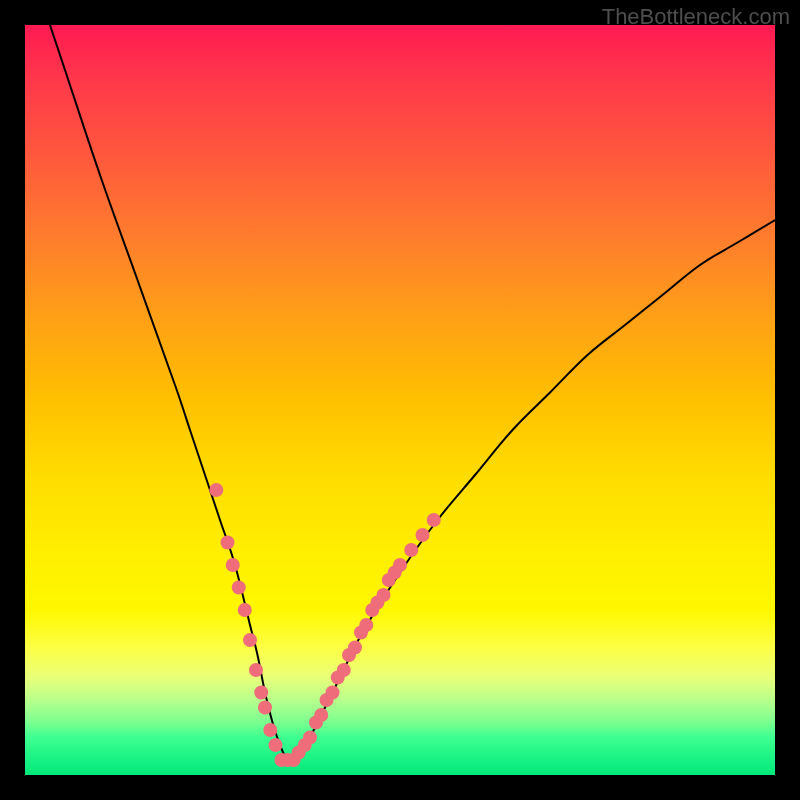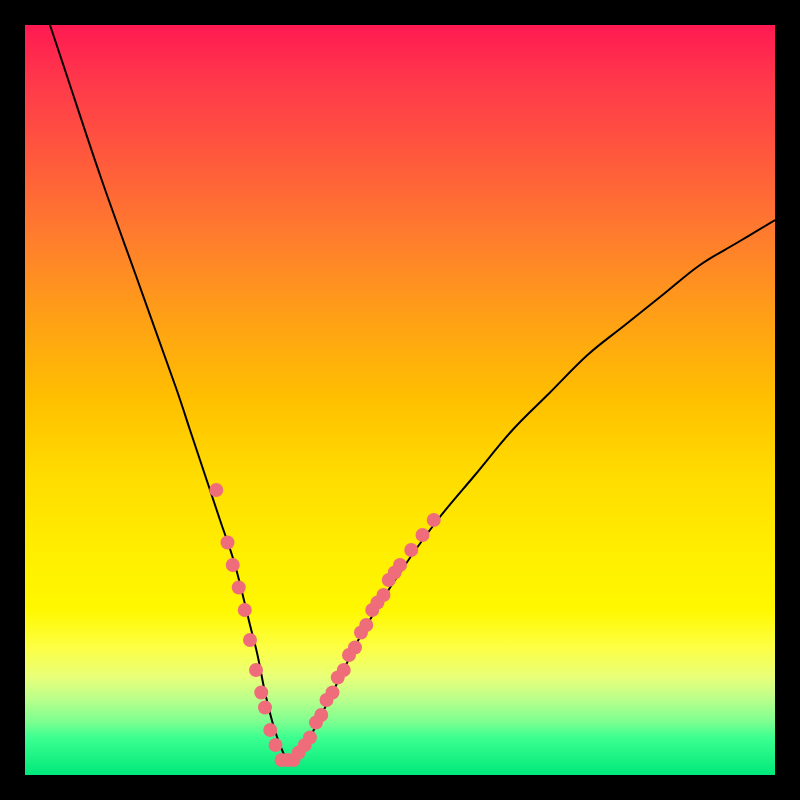--- a/index.html
+++ b/index.html
@@ -100,13 +100,14 @@
           <circle cx="358.5" cy="570" r="7" fill="#ef6d7a"></circle>
           <circle cx="363.75" cy="555" r="7" fill="#ef6d7a"></circle>
           <circle cx="369.75" cy="547.5" r="7" fill="#ef6d7a"></circle>
           <circle cx="375" cy="540" r="7" fill="#ef6d7a"></circle>
           <circle cx="386.25" cy="525" r="7" fill="#ef6d7a"></circle>
           <circle cx="397.5" cy="510" r="7" fill="#ef6d7a"></circle>
           <circle cx="408.75000000000006" cy="495" r="7" fill="#ef6d7a"></circle>
         </g>
     </svg>
   </div>
+  <div class="watermark">TheBottleneck.com</div>
 </div>
 
 </body></html>

